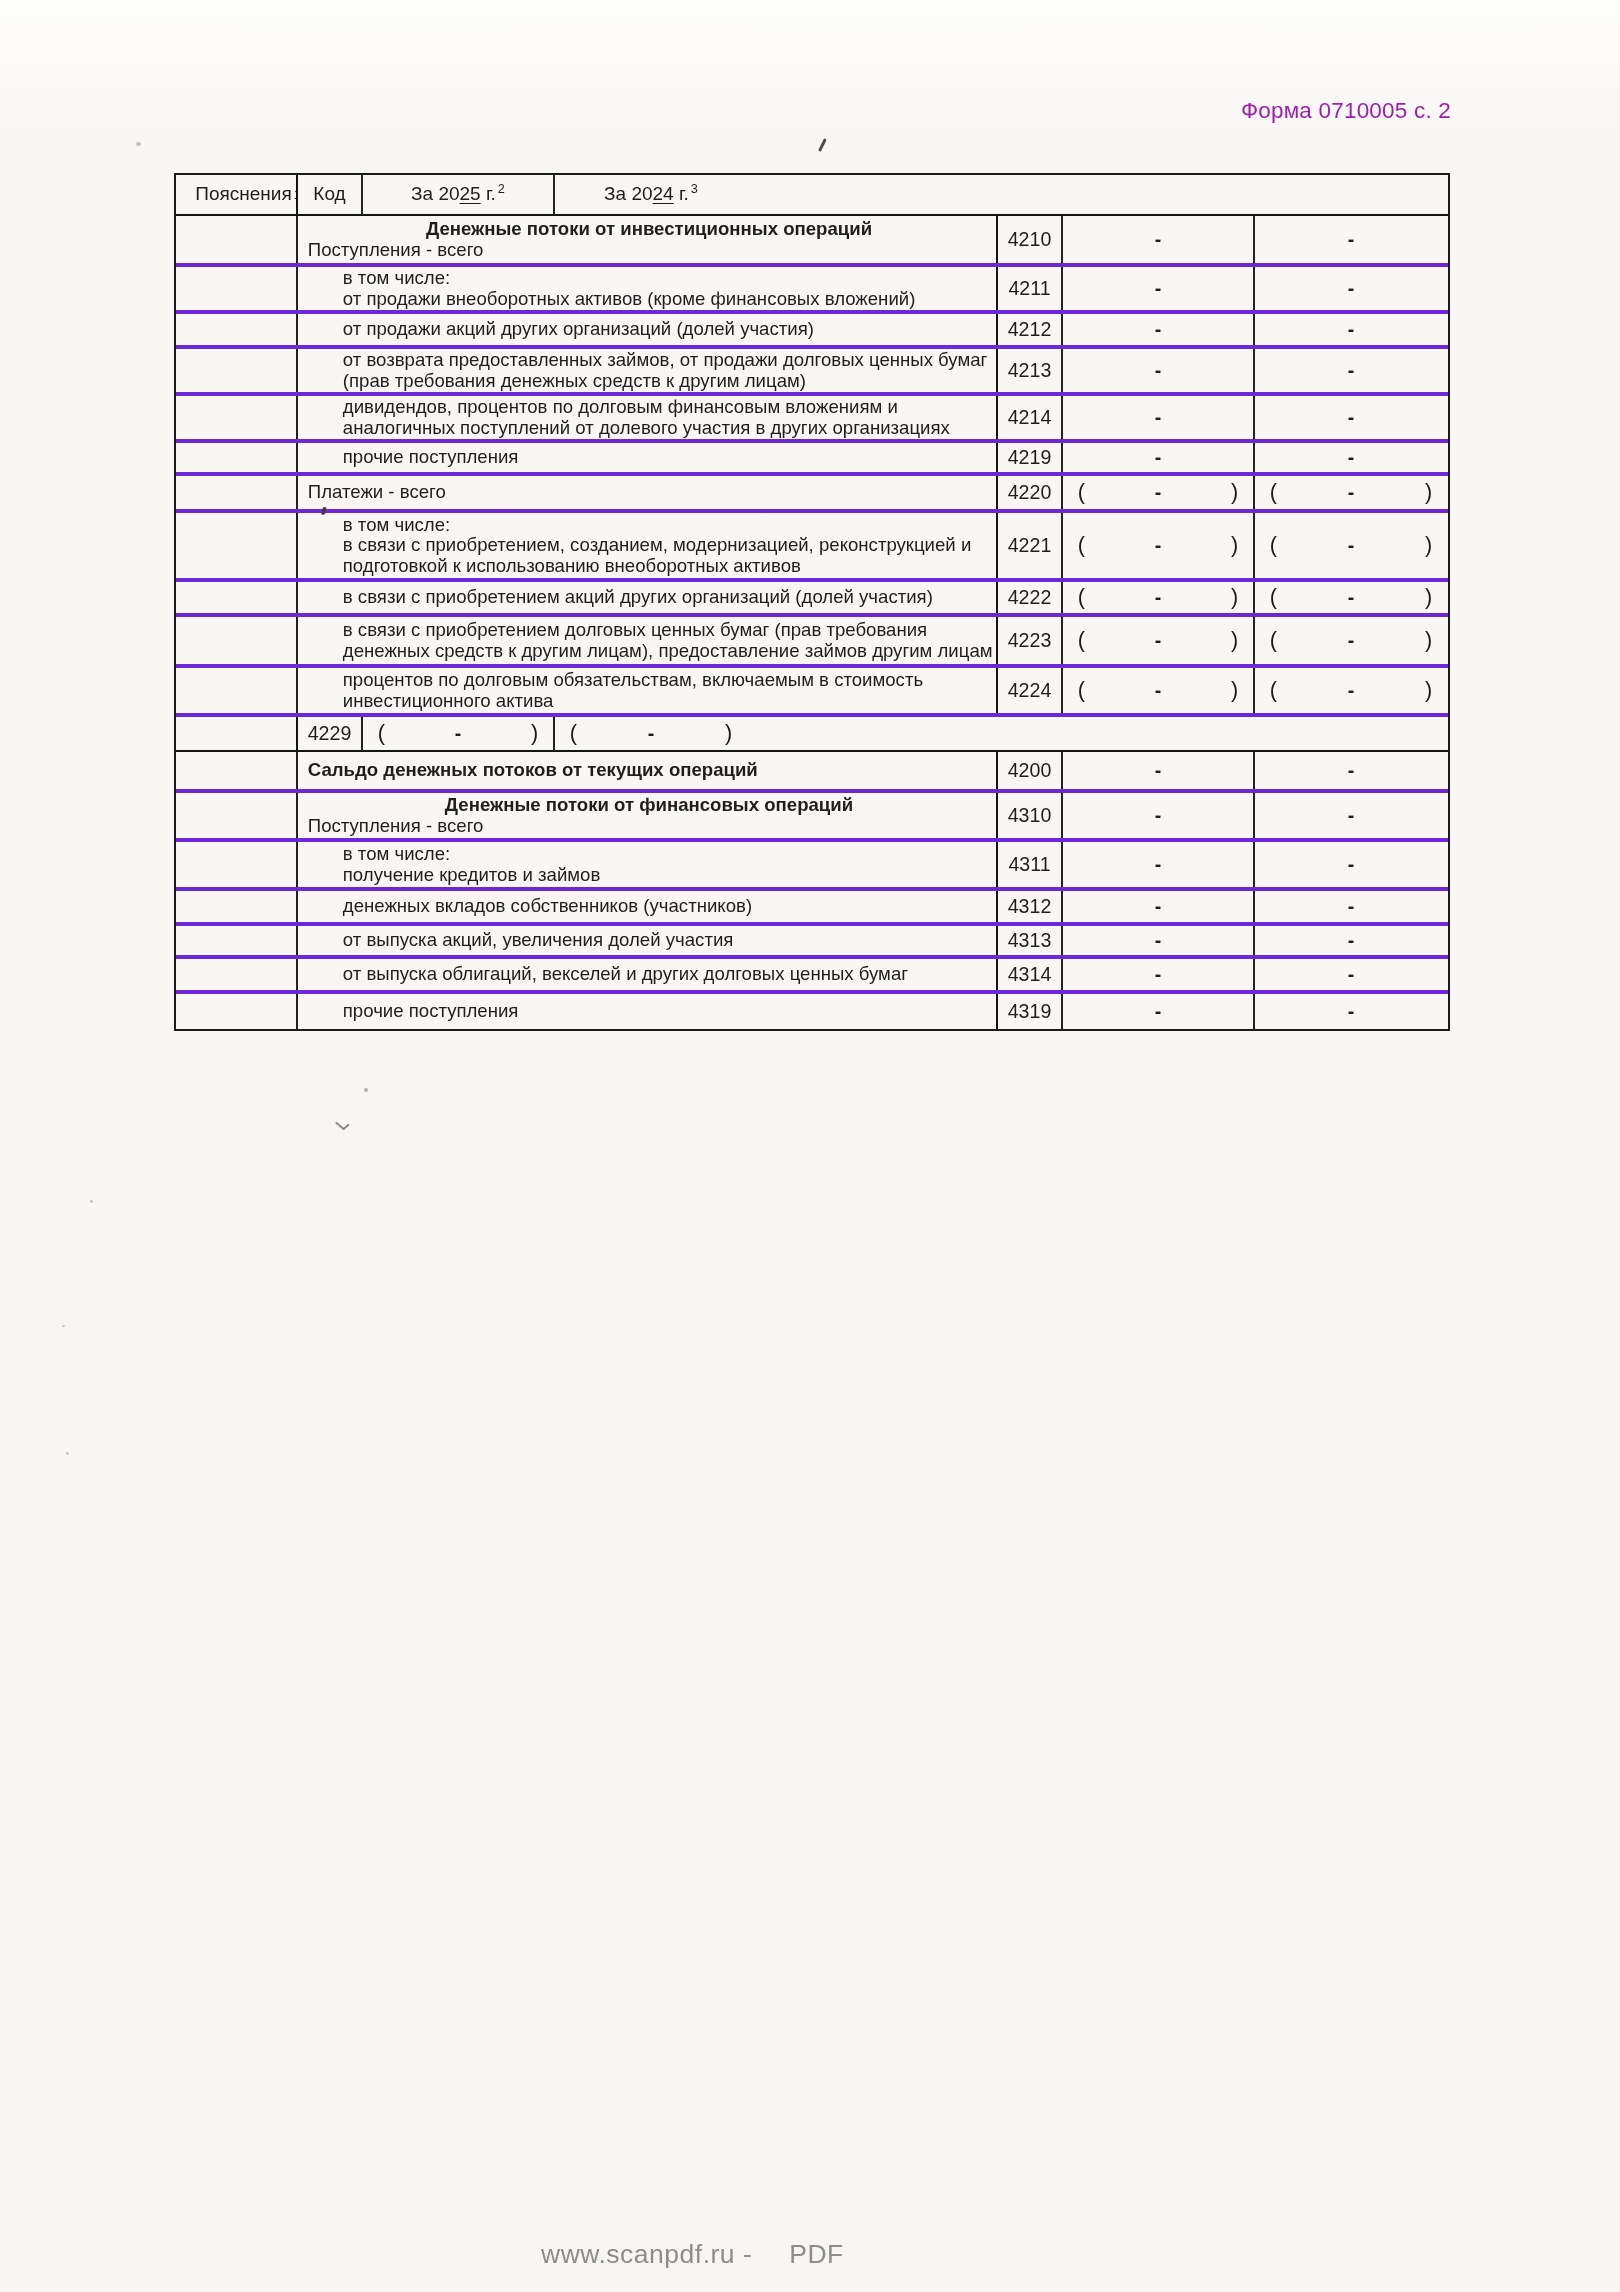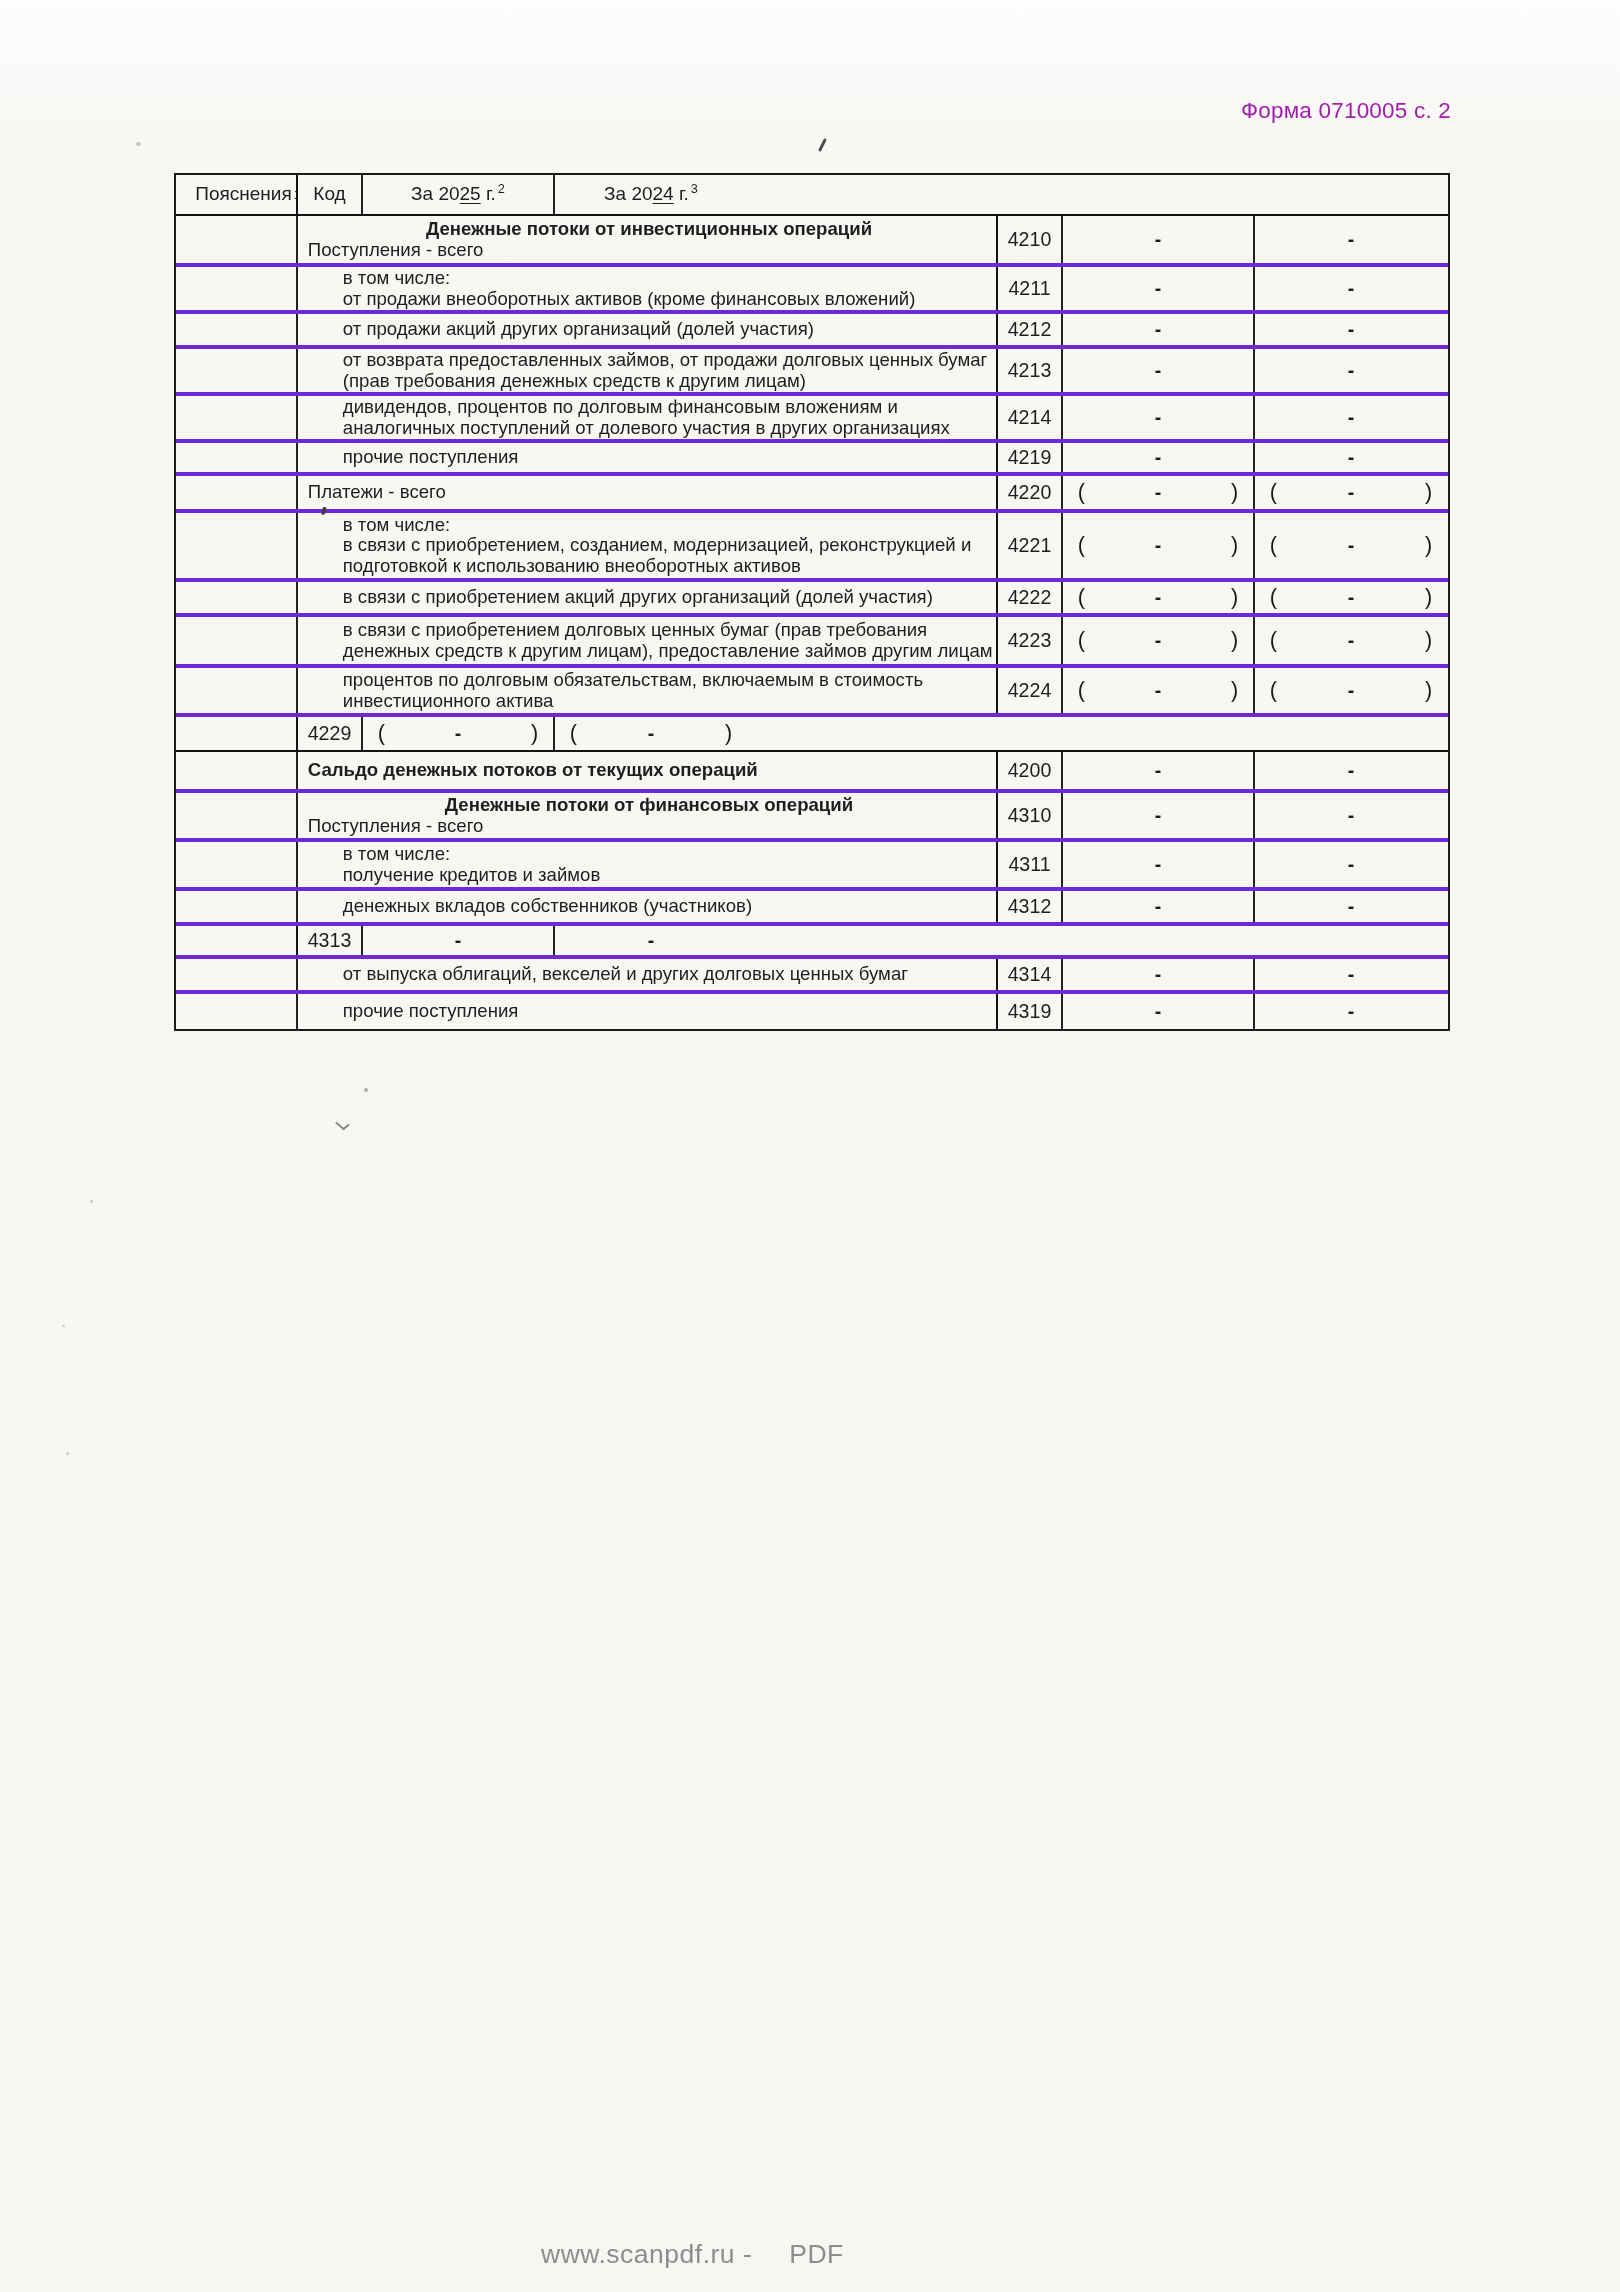--- a/index.html
+++ b/index.html
@@ -325,20 +325,23 @@
     <div class="td cv">
         <span class="dash">-</span>
       </div>
     <div class="td cv2">
         <span class="dash">-</span>
       </div>
   </div>
 
   <div class="row" style="height:33px">
     <div class="td ce"></div>
+    <div class="td cn">
+      <div class="line ind">от выпуска акций, увеличения долей участия</div>
+    </div>
     <div class="td cc">4313</div>
     <div class="td cv">
         <span class="dash">-</span>
       </div>
     <div class="td cv2">
         <span class="dash">-</span>
       </div>
   </div>
 
   <div class="row" style="height:35px">

